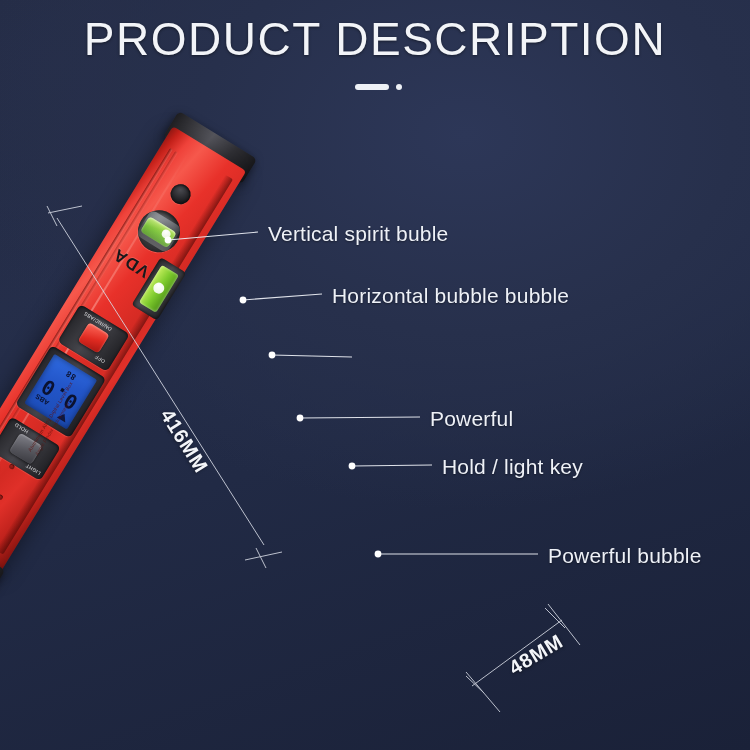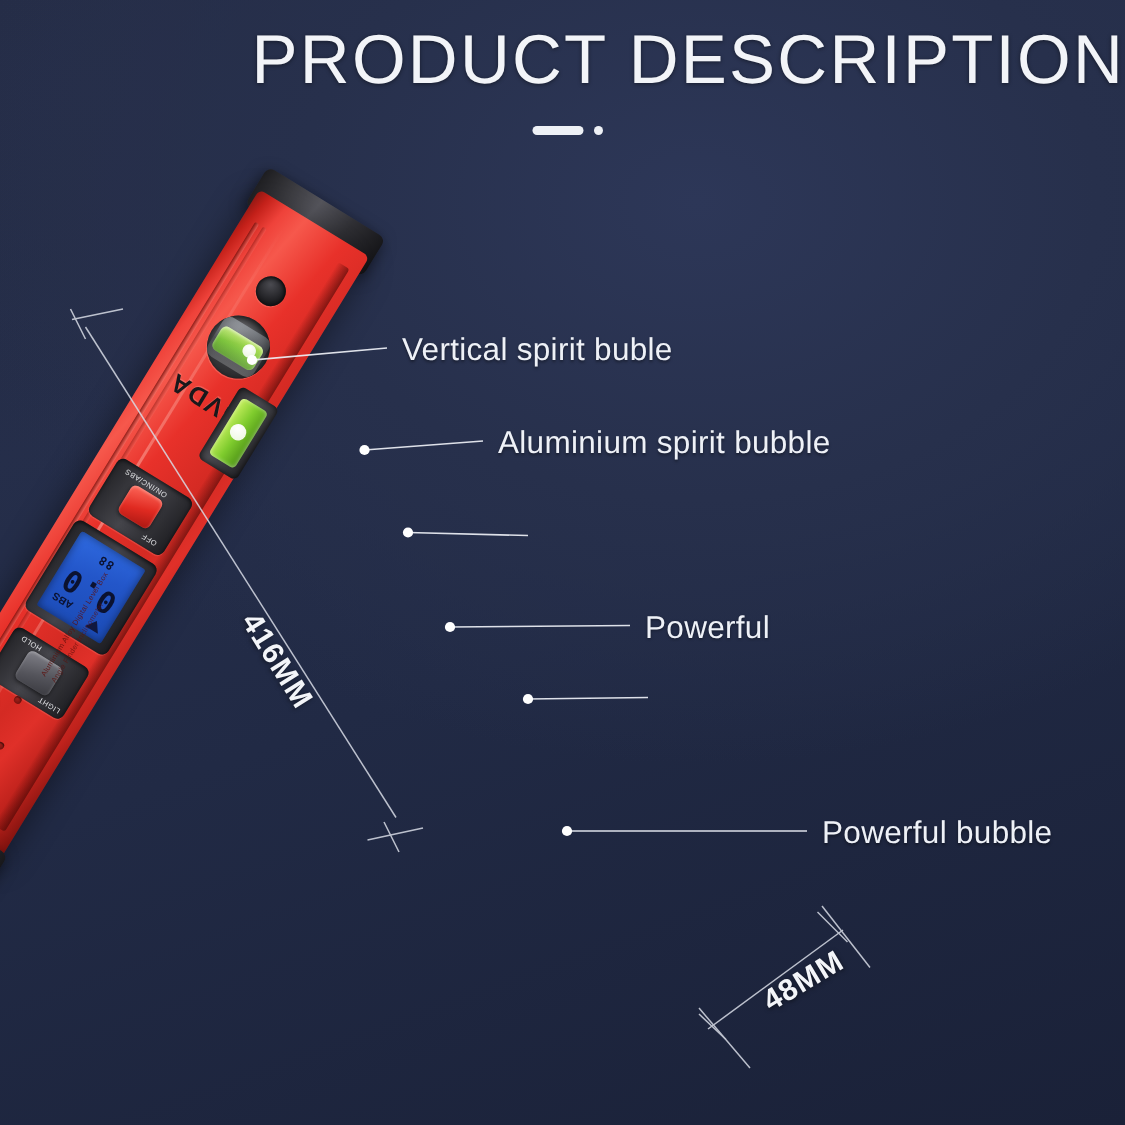--- a/index.html
+++ b/index.html
@@ -16,21 +16,21 @@
     background:
       radial-gradient(ellipse 700px 520px at 62% 18%, #2d3758 0%, #27304c 38%, rgba(30,37,60,0) 72%),
       radial-gradient(ellipse 520px 420px at 8% 8%, #262e49 0%, rgba(30,37,60,0) 70%),
       linear-gradient(160deg, #222a42 0%, #252e4a 30%, #212a45 55%, #1a2138 100%);
     overflow:hidden;
   }
 
   
   #title {
     position:absolute; top:12px; left:0; width:750px;
-    text-align:right;
+    text-align:center;
     color:#f2f4f8;
     font-size:46px;
     letter-spacing:1.5px;
     font-weight:400;
     white-space:nowrap;
     text-shadow:0 1px 3px rgba(0,0,0,.45);
   }
   #deco { position:absolute; top:80px; left:0; width:750px; height:14px; }
   #deco .bar {
     position:absolute; left:355px; top:4px;
@@ -396,20 +396,21 @@
     <g stroke="#d8dce6" stroke-width="1" fill="none" opacity="0.85">
       <line x1="466" y1="672" x2="500" y2="712"></line>
       <line x1="472" y1="686" x2="562" y2="620"></line>
       <line x1="548" y1="604" x2="580" y2="645"></line>
       <line x1="466" y1="676" x2="484" y2="693"></line>
       <line x1="545" y1="608" x2="565" y2="628"></line>
     </g>
   </svg>
 
   <div class="callout" style="left:268px; top:222px;">Vertical spirit buble</div>
-  <div class="callout" style="left:332px; top:284px;">Aluminium spirit bubble</div>
+  <div class="callout" style="left:332px; top:284px;">Horizontal bubble bubble</div>
   <div class="callout" style="left:430px; top:407px;">Powerful</div>
+  <div class="callout" style="left:442px; top:455px;">Hold / light key</div>
   <div class="callout" style="left:548px; top:544px;">Powerful bubble</div>
 
   <div class="dim" id="dim-len">416MM</div>
   <div class="dim" id="dim-wid">48MM</div>
 
 </div>
 
 </body></html>

